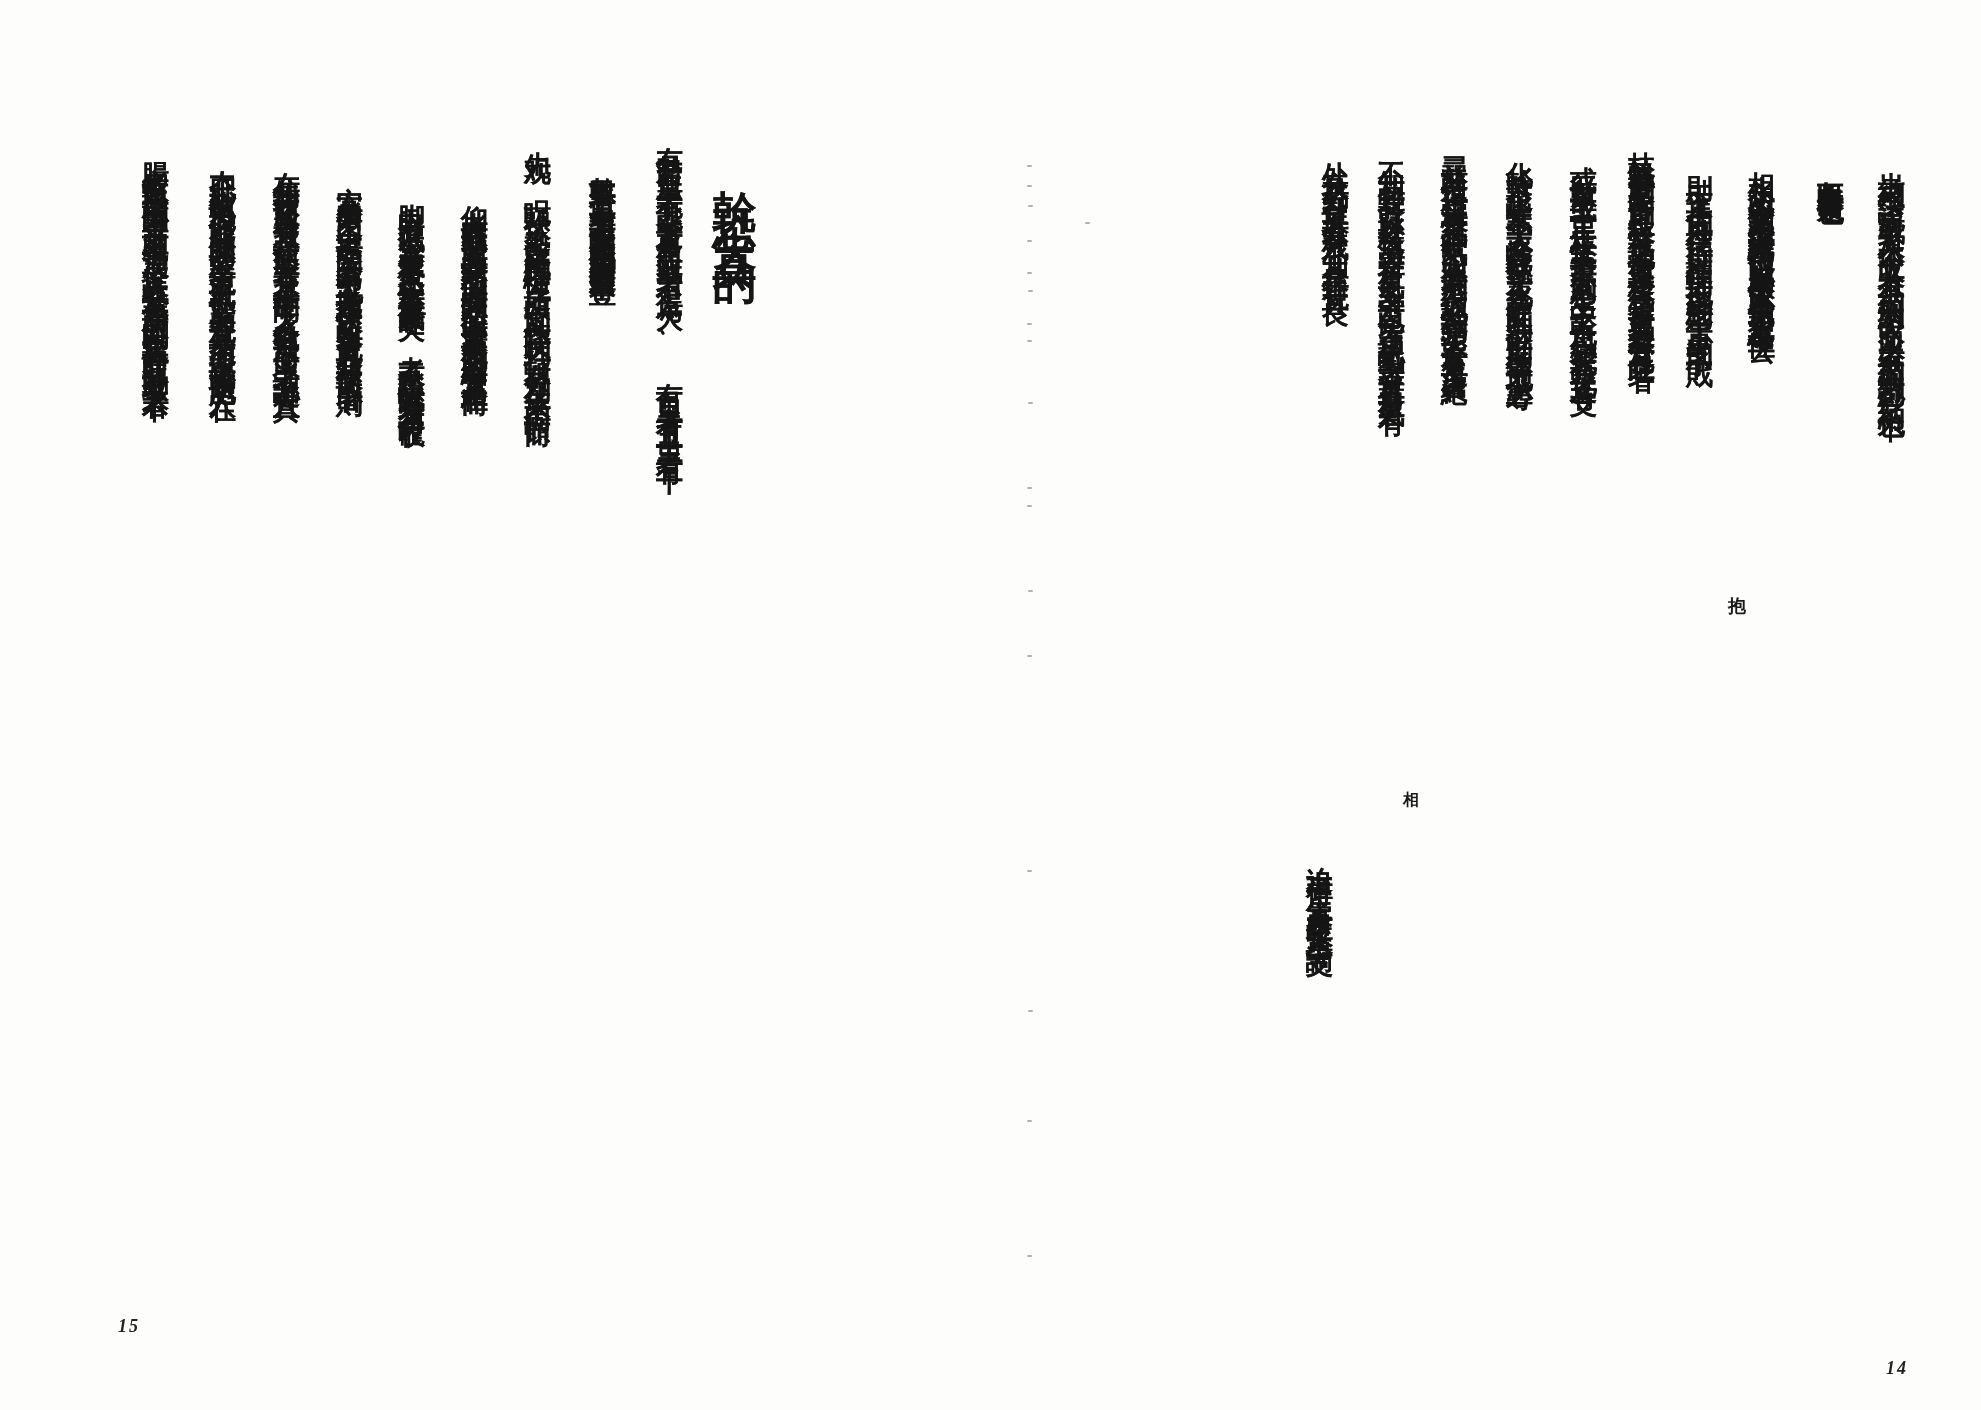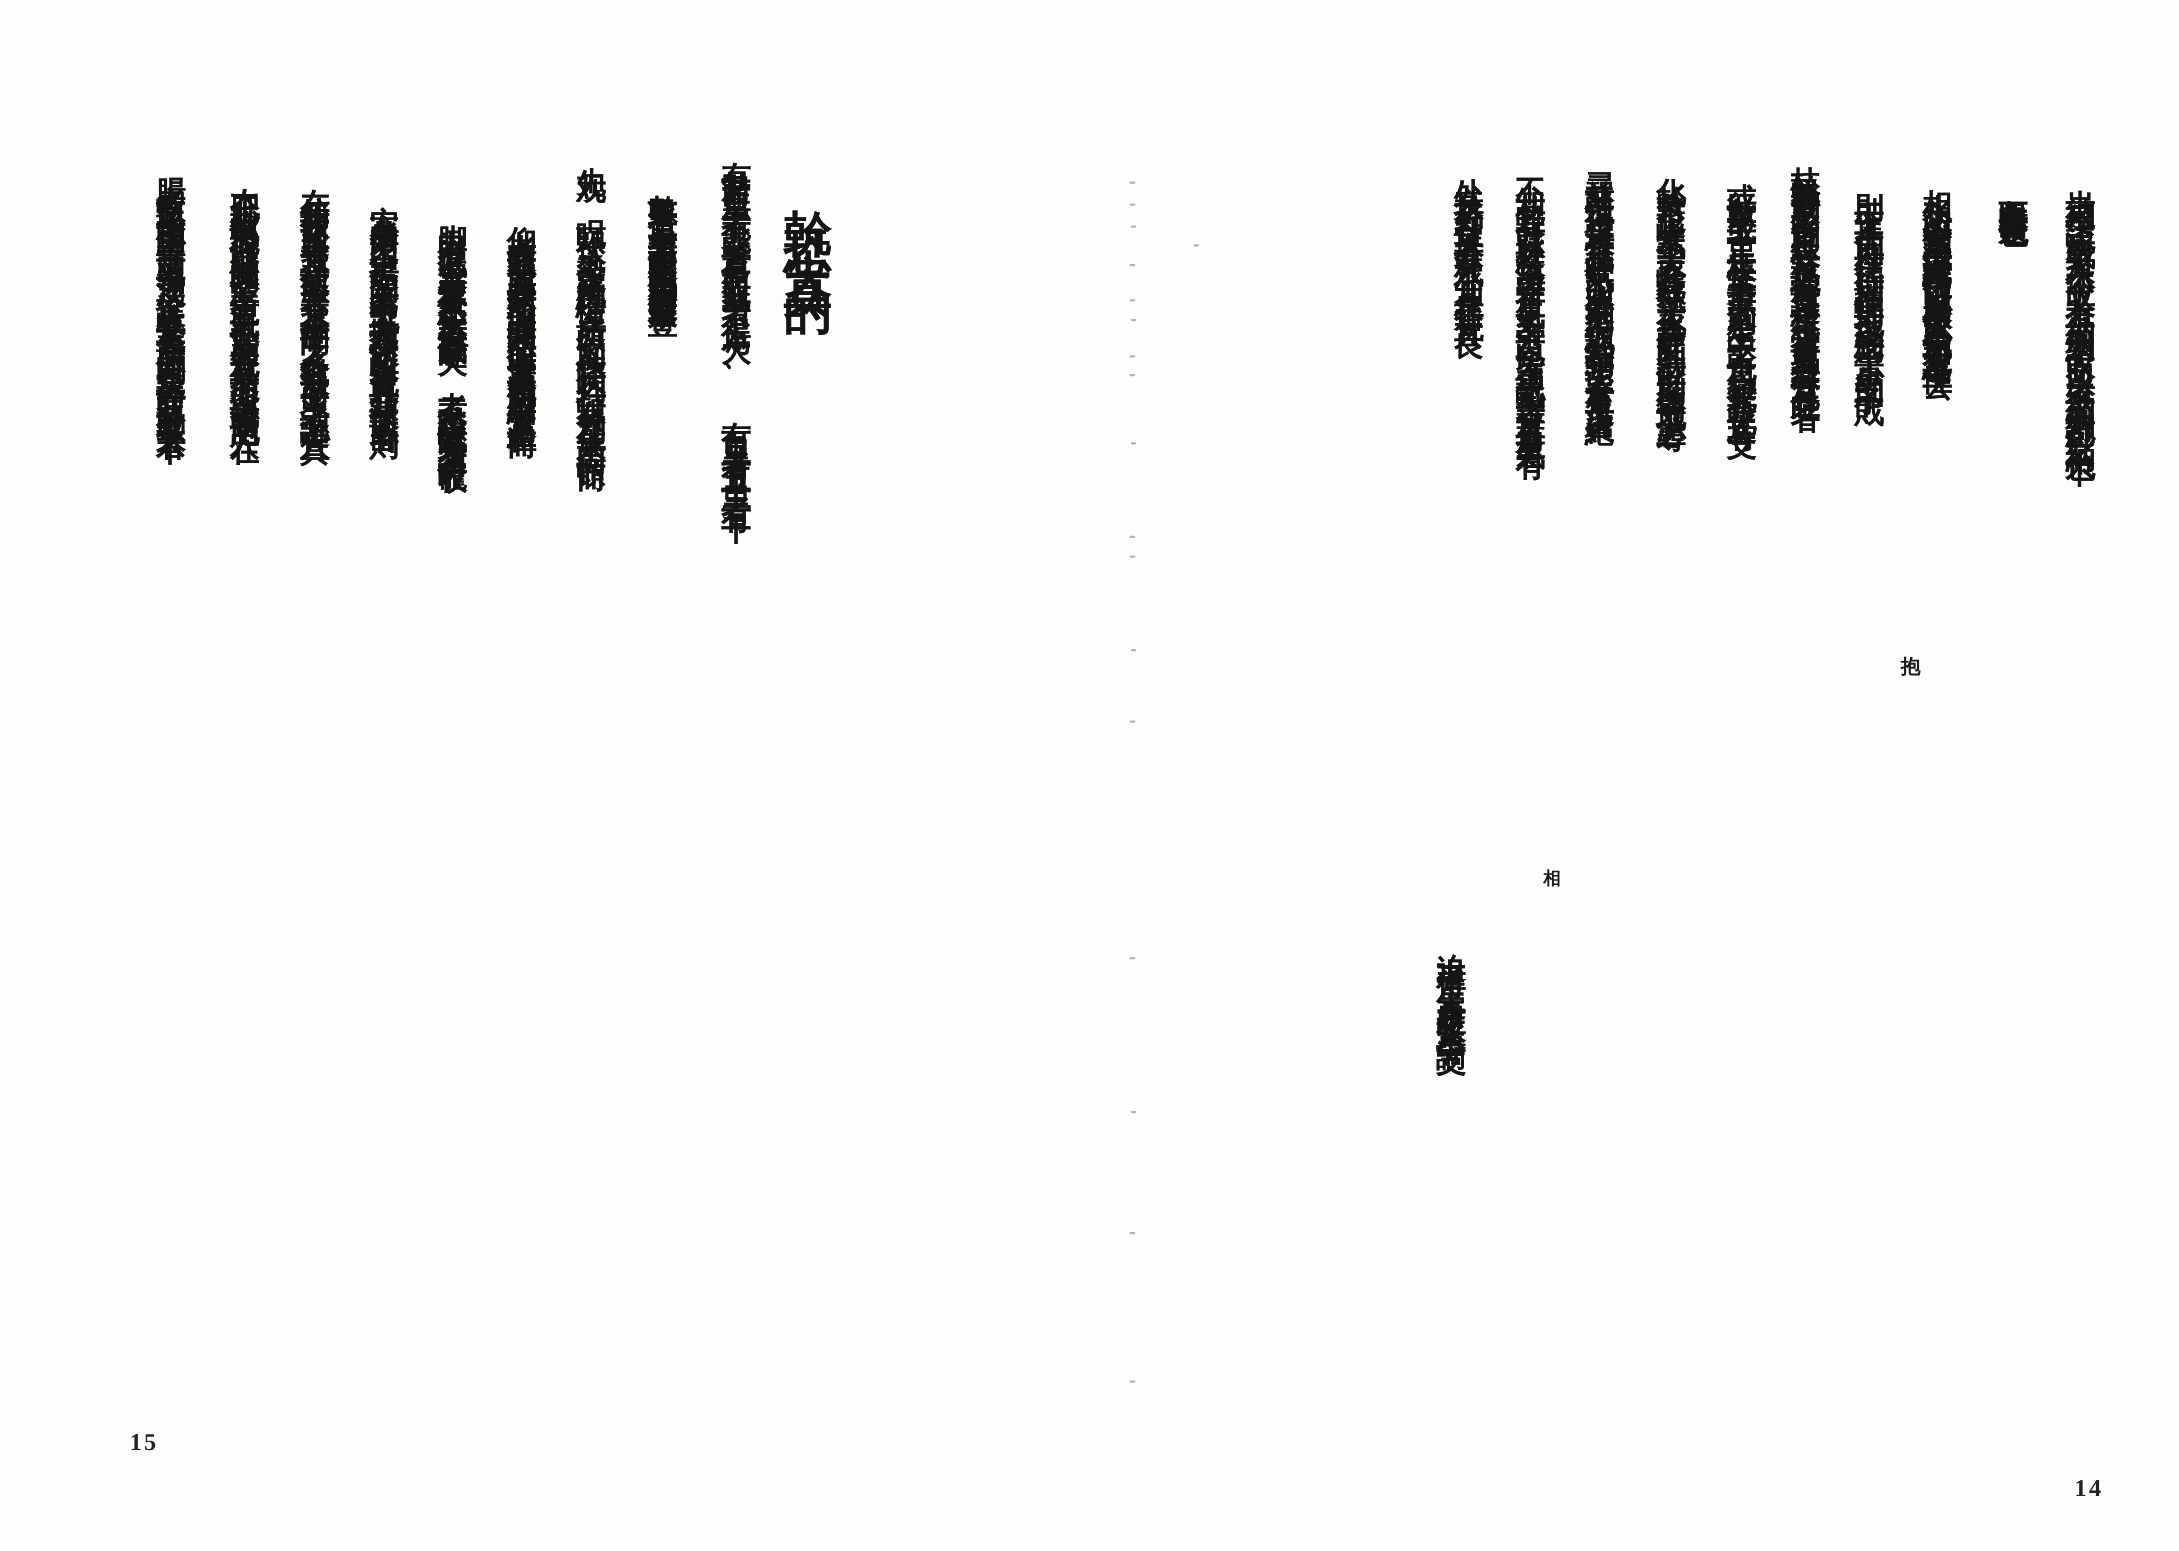--- a/index.html
+++ b/index.html
@@ -31,24 +31,26 @@
     letter-spacing: 6px;
   }
   .interlinear {
     position: absolute;
     font-weight: 700;
     color: #1a1a1a;
     line-height: 1;
   }
   .page-number {
     position: absolute;
+    font-style: italic;
     font-weight: 700;
     color: #222;
-    font-size: 22px;
+    font-size: 18px;
     letter-spacing: 2px;
+    margin-top: 18px;
   }
   .speck {
     position: absolute;
     background: #8a8a8a;
     opacity: 0.65;
     border-radius: 1px;
   }
 </style>
 </head>
 <body>

